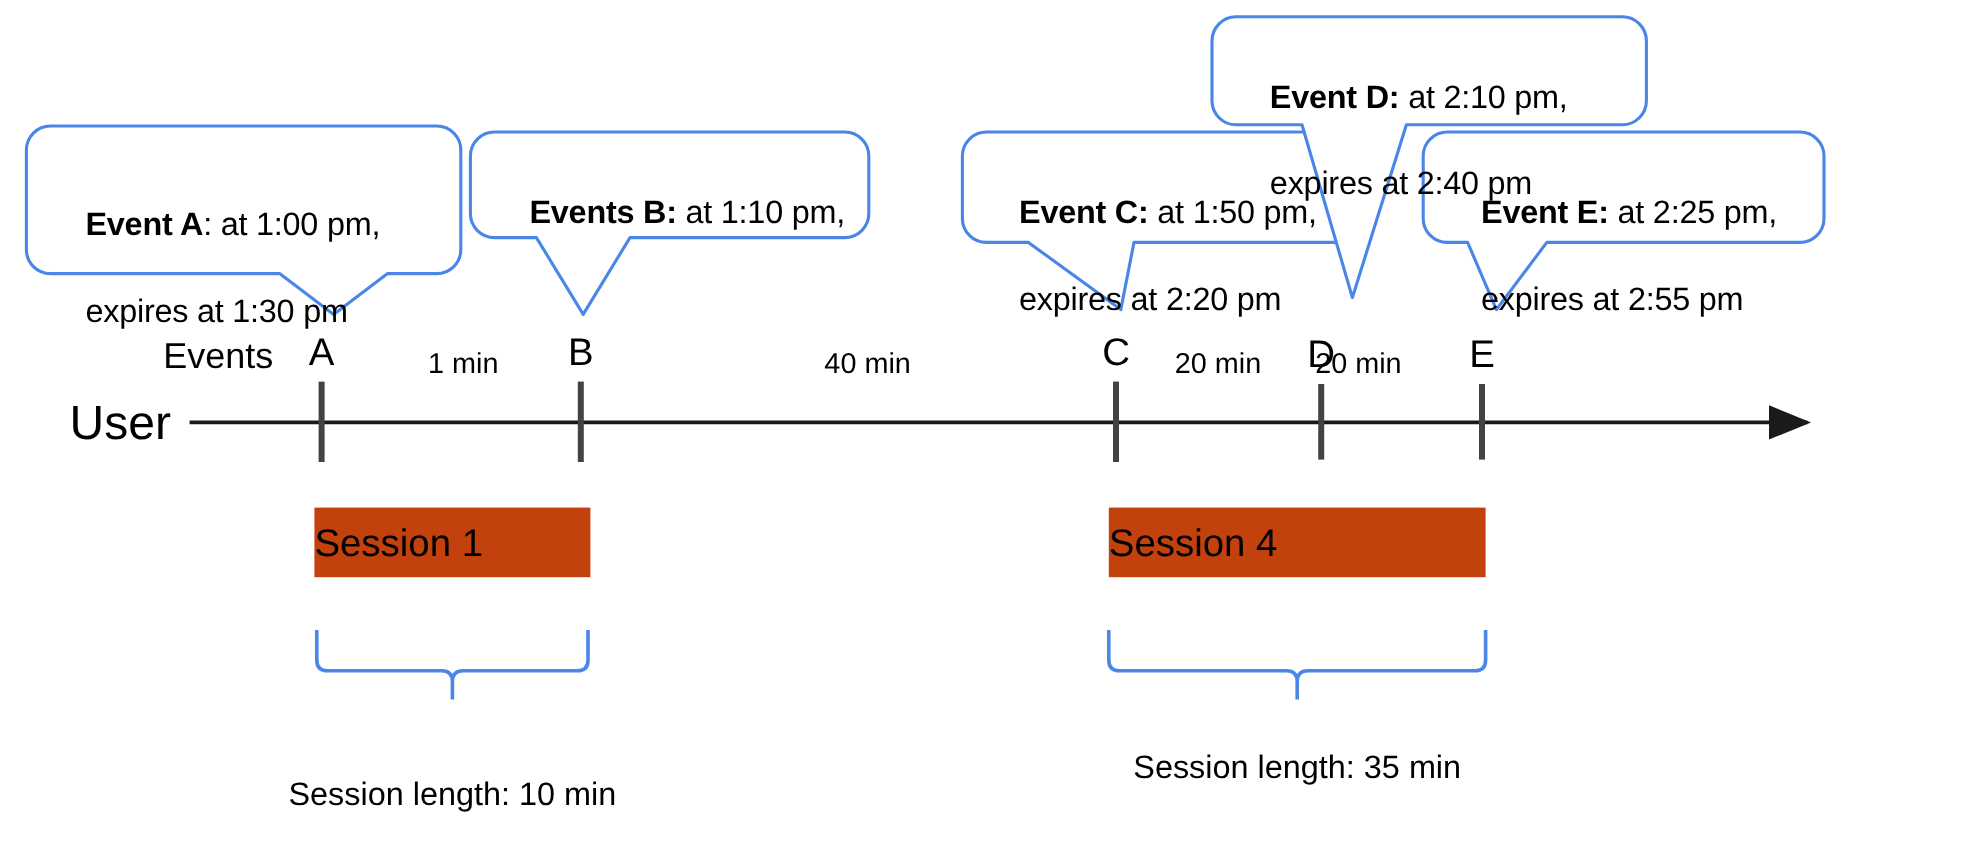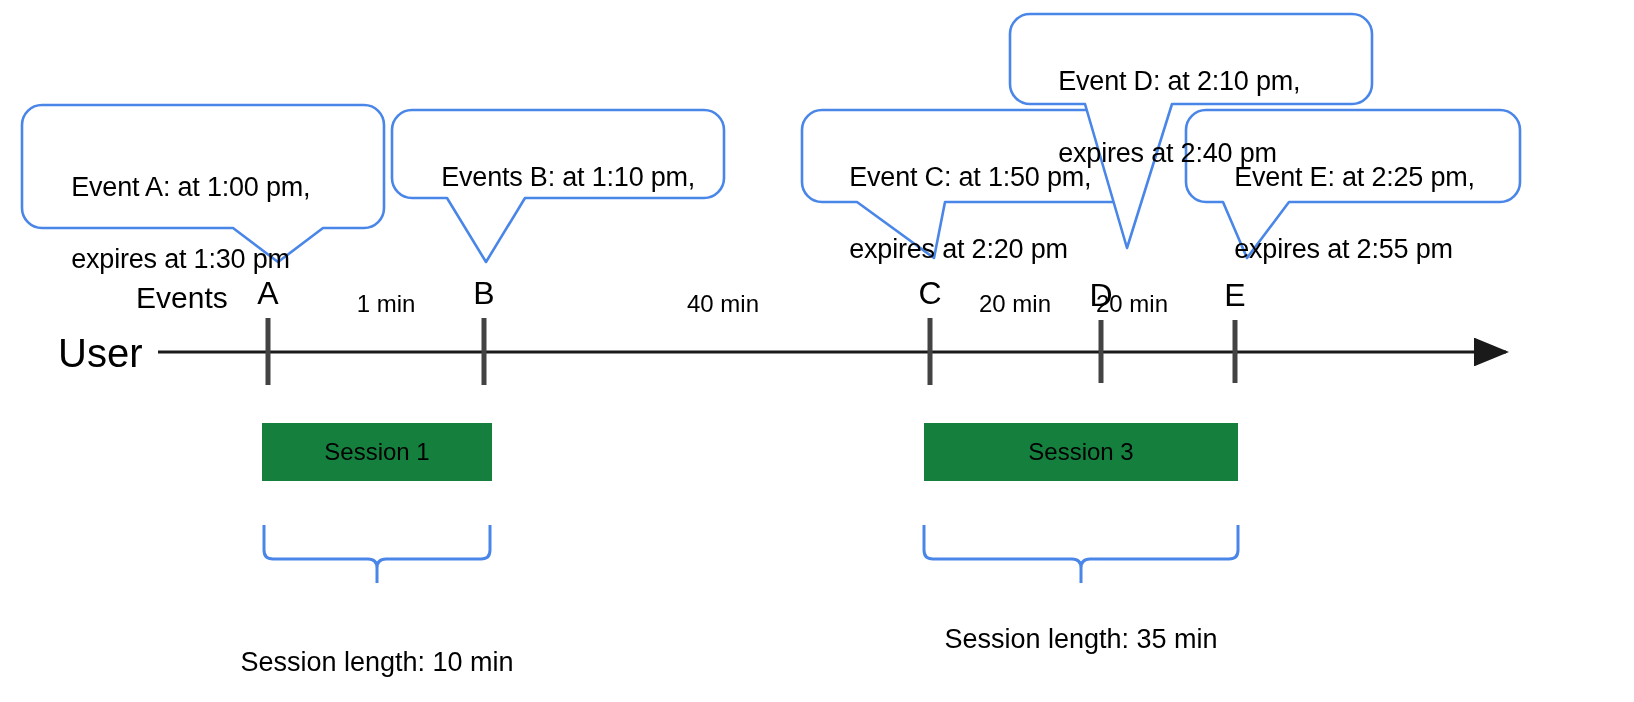--- a/index.html
+++ b/index.html
@@ -29,21 +29,21 @@
   }
   .callout-text {
     position: absolute;
     font-size: 27px;
     line-height: 36px;
     color: #000000;
     white-space: pre;
     letter-spacing: -0.2px;
   }
   .callout-text .ev {
-    font-weight: normal;
+    font-weight: bold;
   }
   .axis-label {
     position: absolute;
     white-space: nowrap;
   }
   .lbl-user {
     font-size: 40px;
     left: 58px;
     top: 331px;
   }
@@ -59,25 +59,24 @@
     text-align: center;
   }
   .gap-label {
     position: absolute;
     font-size: 24px;
     white-space: nowrap;
     text-align: center;
   }
   .session-box {
     position: absolute;
-    background: #15803d;
+    background: #c2410c;
     display: flex;
     align-items: center;
-    justify-content: center;
-    font-size: 24px;
+    font-size: 32px;
     color: #000000;
   }
   .session-length {
     position: absolute;
     font-size: 27px;
     white-space: nowrap;
     text-align: center;
   }
 </style>
 </head>
@@ -203,21 +202,21 @@
 
   <div class="gap-label" style="left:326px; top:290px; width:120px;">1 min</div>
   <div class="gap-label" style="left:663px; top:290px; width:120px;">40 min</div>
   <div class="gap-label" style="left:955px; top:290px; width:120px;">20 min</div>
   <div class="gap-label" style="left:1072px; top:290px; width:120px;">20 min</div>
 
   <div class="session-box" style="left:262px; top:423px; width:230px; height:58px;">
     <span>Session 1</span>
   </div>
   <div class="session-box" style="left:924px; top:423px; width:314px; height:58px;">
-    <span>Session 3</span>
+    <span>Session 4</span>
   </div>
 
   <svg class="svg-layer" viewBox="0 0 1634 702">
     <path fill="none" stroke="#4a86e8" stroke-width="3" d="M 264,525
              L 264,550
              Q 264,559 273,559
              L 368,559
              Q 377,559 377,568
              L 377,583
              L 377,568

